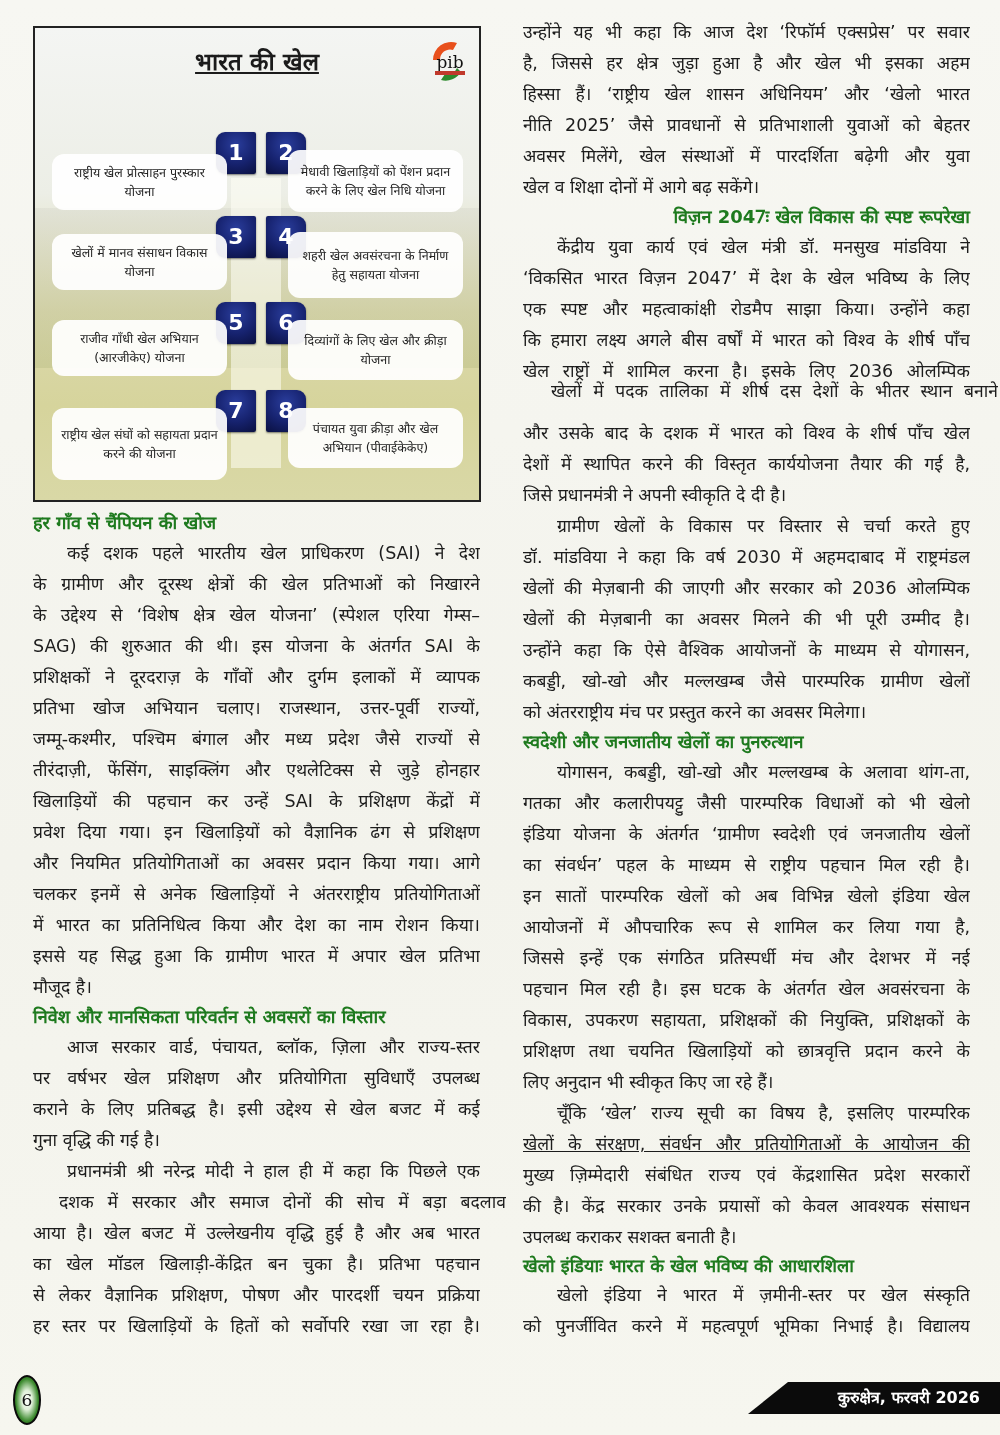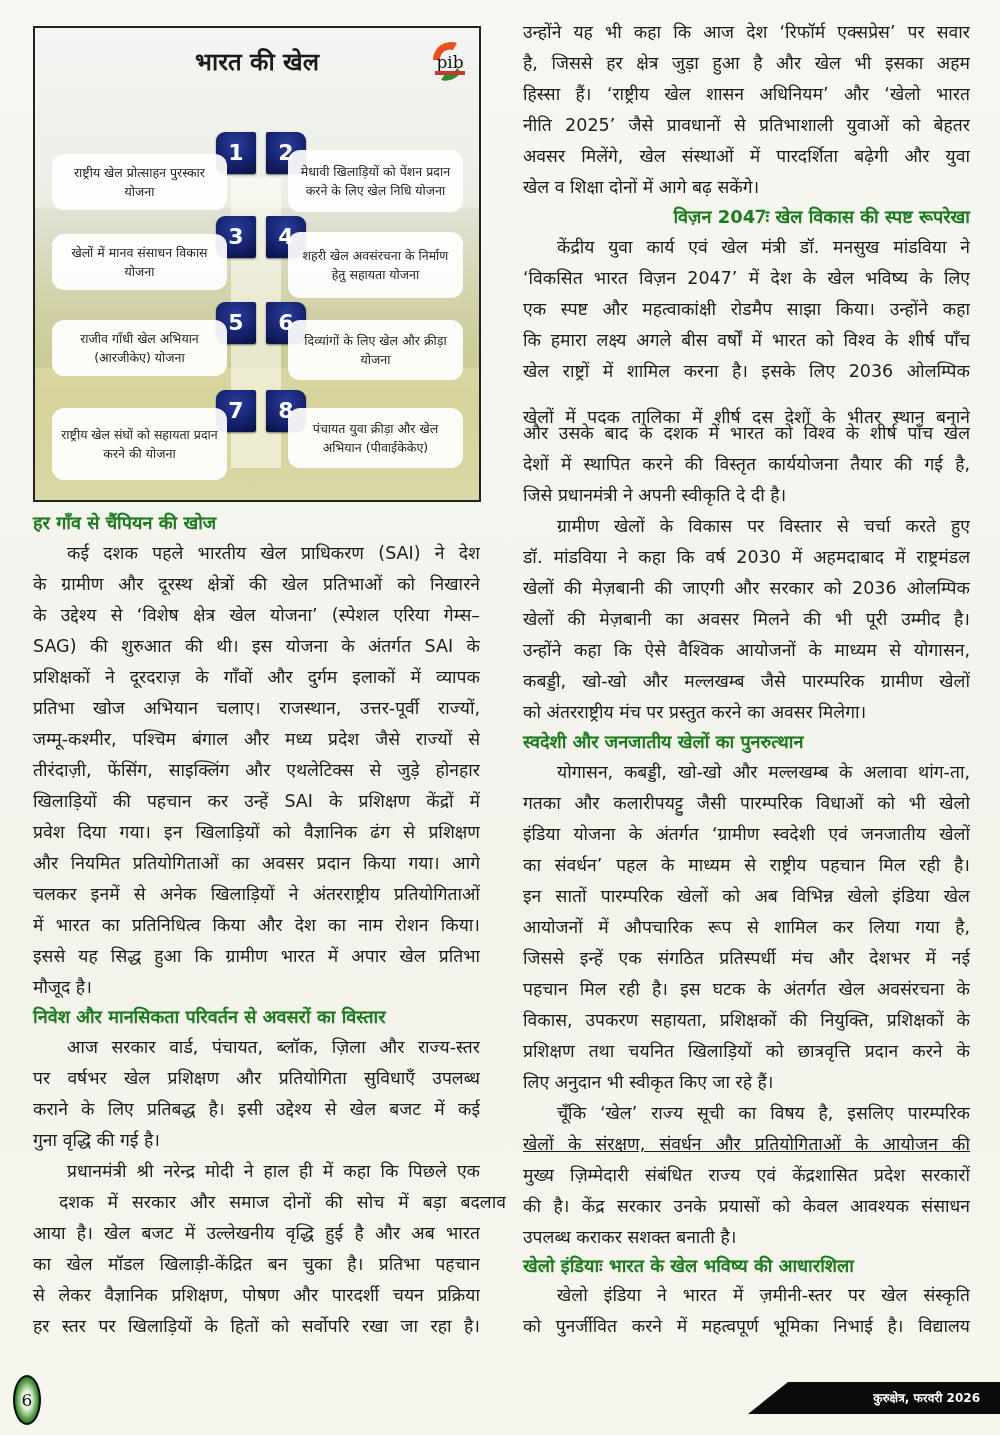--- a/index.html
+++ b/index.html
@@ -23,21 +23,21 @@
     position: absolute; left: 0; right: 0; top: 180px; height: 160px;
     background: linear-gradient(180deg, rgba(200,200,190,0.25), rgba(160,170,110,0.25));
   }
   .infographic .pole {
     position: absolute; left: 196px; top: 150px; width: 50px; height: 290px;
     background: rgba(255,255,245,0.55);
   }
   .info-title {
     position: absolute; left: 0; right: 0; top: 14px; text-align: center;
     font-family: "DejaVu Sans", sans-serif; font-weight: bold; font-size: 24px;
-    line-height: 40px; color: #1b1b1b;
+    line-height: 40px; color: #1b1b1b; text-decoration: underline;
   }
   .pib-logo {
     position: absolute; left: 392px; top: 10px; width: 46px; height: 46px;
   }
   .scheme-row { position: absolute; left: 0; right: 0; height: 80px; }
   .badge {
     position: absolute; width: 40px; height: 42px;
     background: radial-gradient(circle at 50% 30%, #2a3d9c 0%, #16226e 55%, #0a1040 100%);
     color: #fff; font-family: "DejaVu Sans", sans-serif; font-weight: bold;
     font-size: 22px; line-height: 42px; text-align: center;
@@ -81,21 +81,21 @@
     border: 2px solid #0a0a0a;
   }
   .footer-band {
     position: absolute; left: 748px; top: 1382px; width: 252px; height: 32px;
     background: #0b0b0b;
     clip-path: polygon(40px 0, 100% 0, 100% 100%, 0 100%);
   }
   .footer-text {
     position: absolute; left: 800px; top: 1382px; width: 180px; height: 32px;
     color: #ffffff; font-family: "DejaVu Sans", sans-serif; font-weight: bold;
-    font-size: 12px; line-height: 32px; text-align: right;
+    font-size: 16px; line-height: 32px; text-align: right;
   }
 </style>
 </head>
 <body>
 
 <div class="page-bg"></div>
 
 <div class="infographic">
   <div class="stadium"></div>
   <div class="pole"></div>
@@ -196,21 +196,21 @@
   <div class="line" style="top:141px;">अवसर मिलेंगे, खेल संस्थाओं में पारदर्शिता बढ़ेगी और युवा</div>
   <div class="line last" style="top:172px;">खेल व शिक्षा दोनों में आगे बढ़ सकेंगे।</div>
 
   <div class="heading" style="top:202px;text-align:right;">विज़न 2047ः खेल विकास की स्पष्ट रूपरेखा</div>
 
   <div class="line indent" style="top:232px;">केंद्रीय युवा कार्य एवं खेल मंत्री डॉ. मनसुख मांडविया ने</div>
   <div class="line" style="top:263px;">‘विकसित भारत विज़न 2047’ में देश के खेल भविष्य के लिए</div>
   <div class="line" style="top:294px;">एक स्पष्ट और महत्वाकांक्षी रोडमैप साझा किया। उन्होंने कहा</div>
   <div class="line" style="top:325px;">कि हमारा लक्ष्य अगले बीस वर्षों में भारत को विश्व के शीर्ष पाँच</div>
   <div class="line" style="top:356px;">खेल राष्ट्रों में शामिल करना है। इसके लिए 2036 ओलम्पिक</div>
-  <div class="line" style="top:402px;">खेलों में पदक तालिका में शीर्ष दस देशों के भीतर स्थान बनाने</div>
+  <div class="line" style="top:376px;margin-left:28px;">खेलों में पदक तालिका में शीर्ष दस देशों के भीतर स्थान बनाने</div>
   <div class="line" style="top:418px;">और उसके बाद के दशक में भारत को विश्व के शीर्ष पाँच खेल</div>
   <div class="line" style="top:449px;">देशों में स्थापित करने की विस्तृत कार्ययोजना तैयार की गई है,</div>
   <div class="line last" style="top:480px;">जिसे प्रधानमंत्री ने अपनी स्वीकृति दे दी है।</div>
 
   <div class="line indent" style="top:511px;">ग्रामीण खेलों के विकास पर विस्तार से चर्चा करते हुए</div>
   <div class="line" style="top:542px;">डॉ. मांडविया ने कहा कि वर्ष 2030 में अहमदाबाद में राष्ट्रमंडल</div>
   <div class="line" style="top:573px;">खेलों की मेज़बानी की जाएगी और सरकार को 2036 ओलम्पिक</div>
   <div class="line" style="top:604px;">खेलों की मेज़बानी का अवसर मिलने की भी पूरी उम्मीद है।</div>
   <div class="line" style="top:635px;">उन्होंने कहा कि ऐसे वैश्विक आयोजनों के माध्यम से योगासन,</div>
   <div class="line" style="top:666px;">कबड्डी, खो-खो और मल्लखम्ब जैसे पारम्परिक ग्रामीण खेलों</div>

